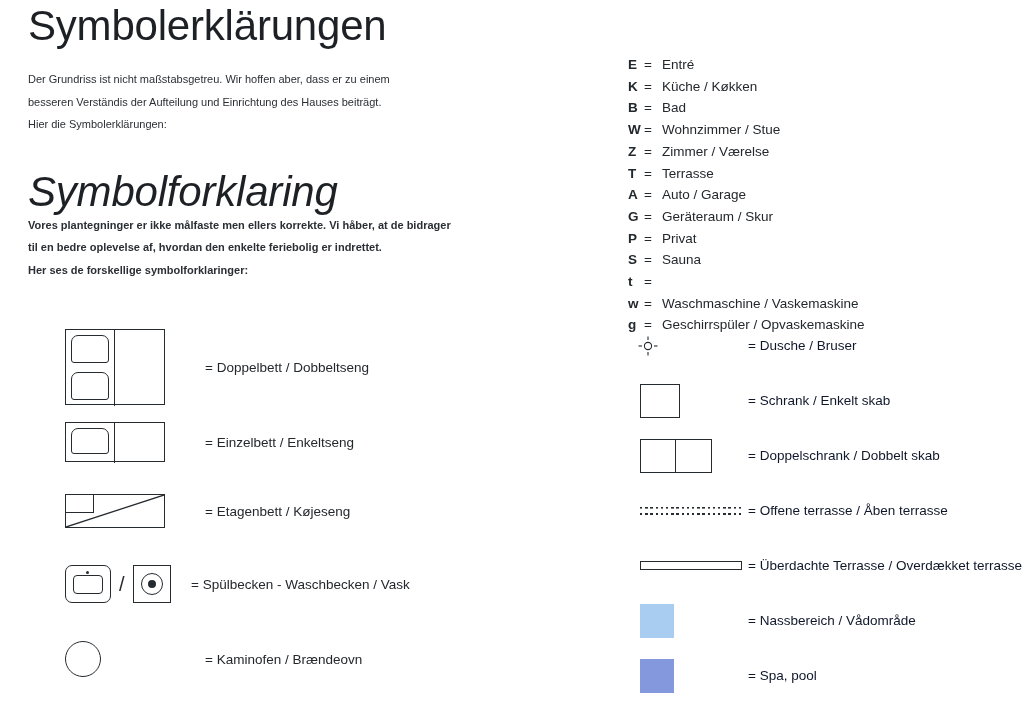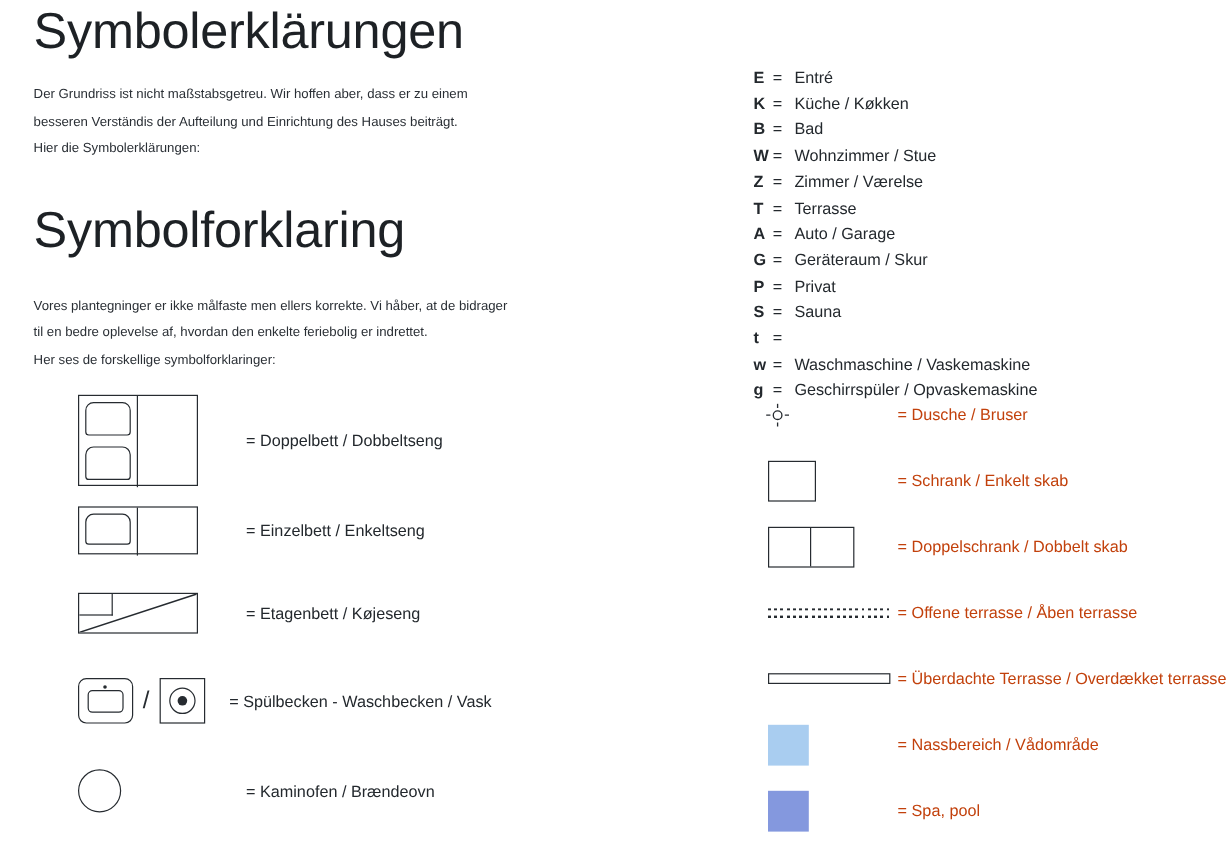--- a/index.html
+++ b/index.html
@@ -32,33 +32,35 @@
     font-size: 42px;
     font-weight: 400;
     letter-spacing: -0.2px;
     color: #1d2125;
     margin: 0;
     padding-top: 4px;
     line-height: 44px;
   }
   .title.second {
     padding-top: 0;
+    font-style: italic;
   }
   .para {
     font-size: 11px;
     line-height: 22.5px;
     color: #2a2f35;
     margin: 0;
     max-width: 530px;
   }
   .block-de {
     margin-top: 20px;
   }
   .block-dk {
-    margin-top: 30px;
+    margin-top: 0;
+    font-weight: bold;
   }
   .spacer-title {
     margin-top: 34px;
   }
 
   
   .sym-list {
     position: absolute;
     left: 26px;
     top: 326px;
@@ -278,21 +280,21 @@
     width: 120px;
     flex: 0 0 120px;
     display: flex;
     align-items: center;
     justify-content: flex-start;
     padding-left: 6px;
     box-sizing: border-box;
   }
   .rsym-label {
     font-size: 13.5px;
-    color: #c2410c;
+    color: #0f172a;
     white-space: nowrap;
   }
 
   .shower-icon {
     width: 20px;
     height: 20px;
     position: relative;
     margin-left: 4px;
   }
   .wardrobe {

